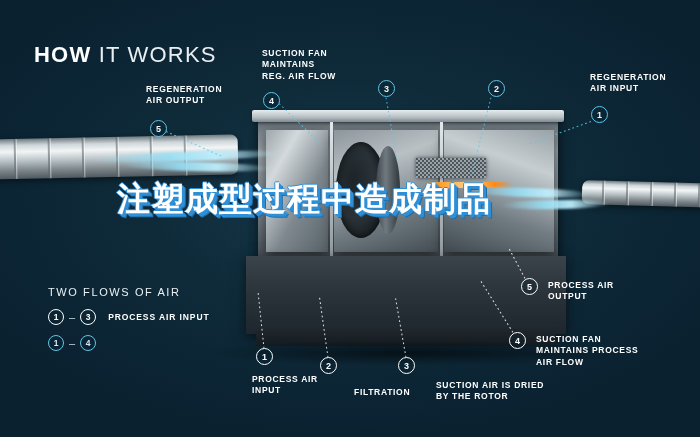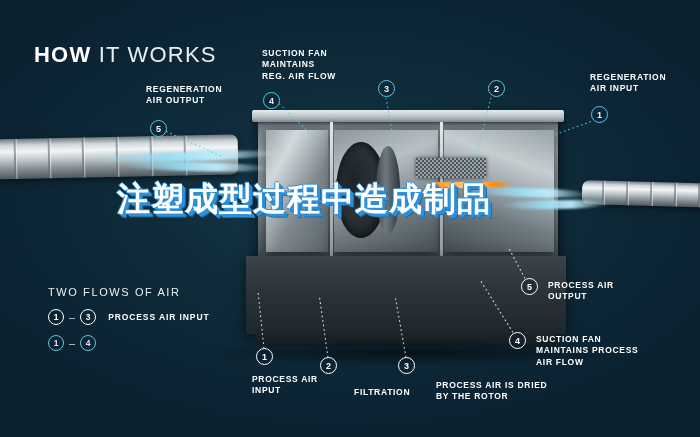--- a/index.html
+++ b/index.html
@@ -213,21 +213,21 @@
   <div class="leader" style="left:264px;top:348px;width:56px;transform:rotate(-96deg);"></div>
   <div class="callout" style="left:252px;top:374px;">PROCESS AIR
 INPUT</div>
 
   <div class="marker" style="left:320px;top:357px;">2</div>
   <div class="leader" style="left:328px;top:357px;width:62px;transform:rotate(-98deg);"></div>
   <div class="callout" style="left:354px;top:387px;">FILTRATION</div>
 
   <div class="marker" style="left:398px;top:357px;">3</div>
   <div class="leader" style="left:406px;top:357px;width:60px;transform:rotate(-100deg);"></div>
-  <div class="callout" style="left:436px;top:380px;">PROCESS AIR IS DRIED
+  <div class="callout" style="left:436px;top:380px;">SUCTION AIR IS DRIED
 BY THE ROTOR</div>
 
   <div class="marker" style="left:509px;top:332px;">4</div>
   <div class="leader" style="left:513px;top:332px;width:62px;transform:rotate(-122deg);"></div>
   <div class="callout" style="left:536px;top:334px;">SUCTION FAN
 MAINTAINS PROCESS
 AIR FLOW</div>
 
   <div class="marker" style="left:521px;top:278px;">5</div>
   <div class="leader" style="left:525px;top:278px;width:34px;transform:rotate(-118deg);"></div>

